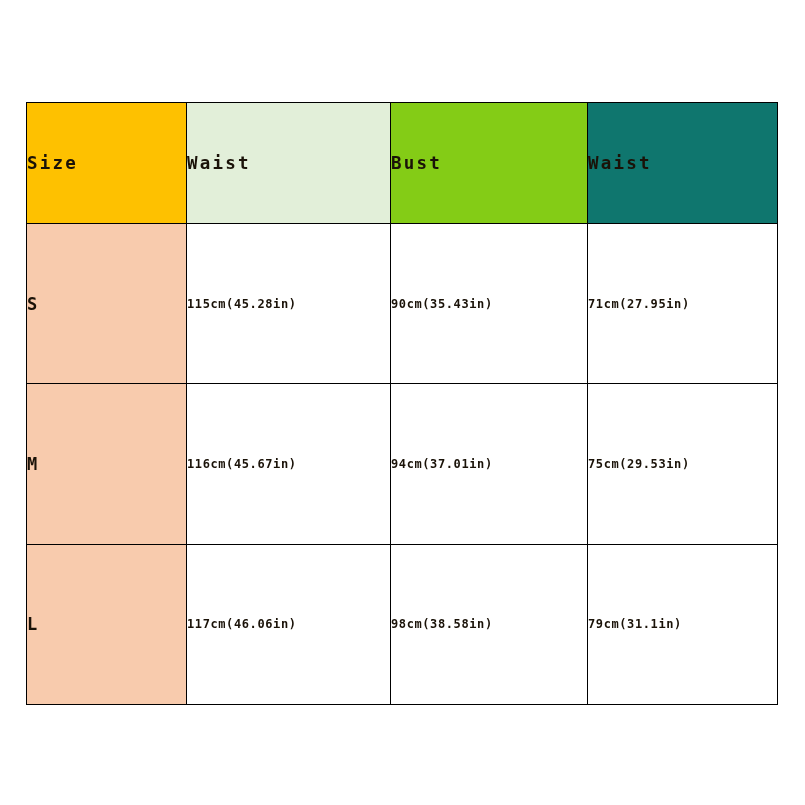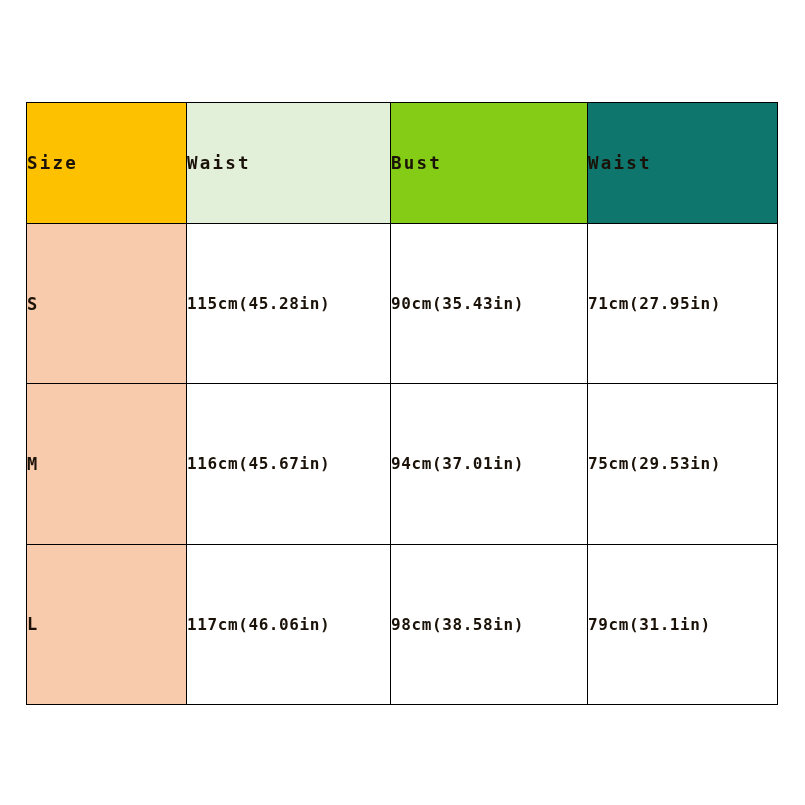--- a/index.html
+++ b/index.html
@@ -66,21 +66,21 @@
   #size-chart tbody tr { height: 120px; }
   #size-chart tbody td { height: 120px; }
 
   .cell-size {
     background: #F8CBAD;
     font-size: 17px;
     letter-spacing: 2px;
   }
   .cell-measure {
     background: #ffffff;
-    font-size: 16px;
+    font-size: 12px;
     letter-spacing: 0.6px;
   }
 </style>
 </head>
 <body>
 
 <div id="canvas">
 
   <table id="size-chart">
     <colgroup>

